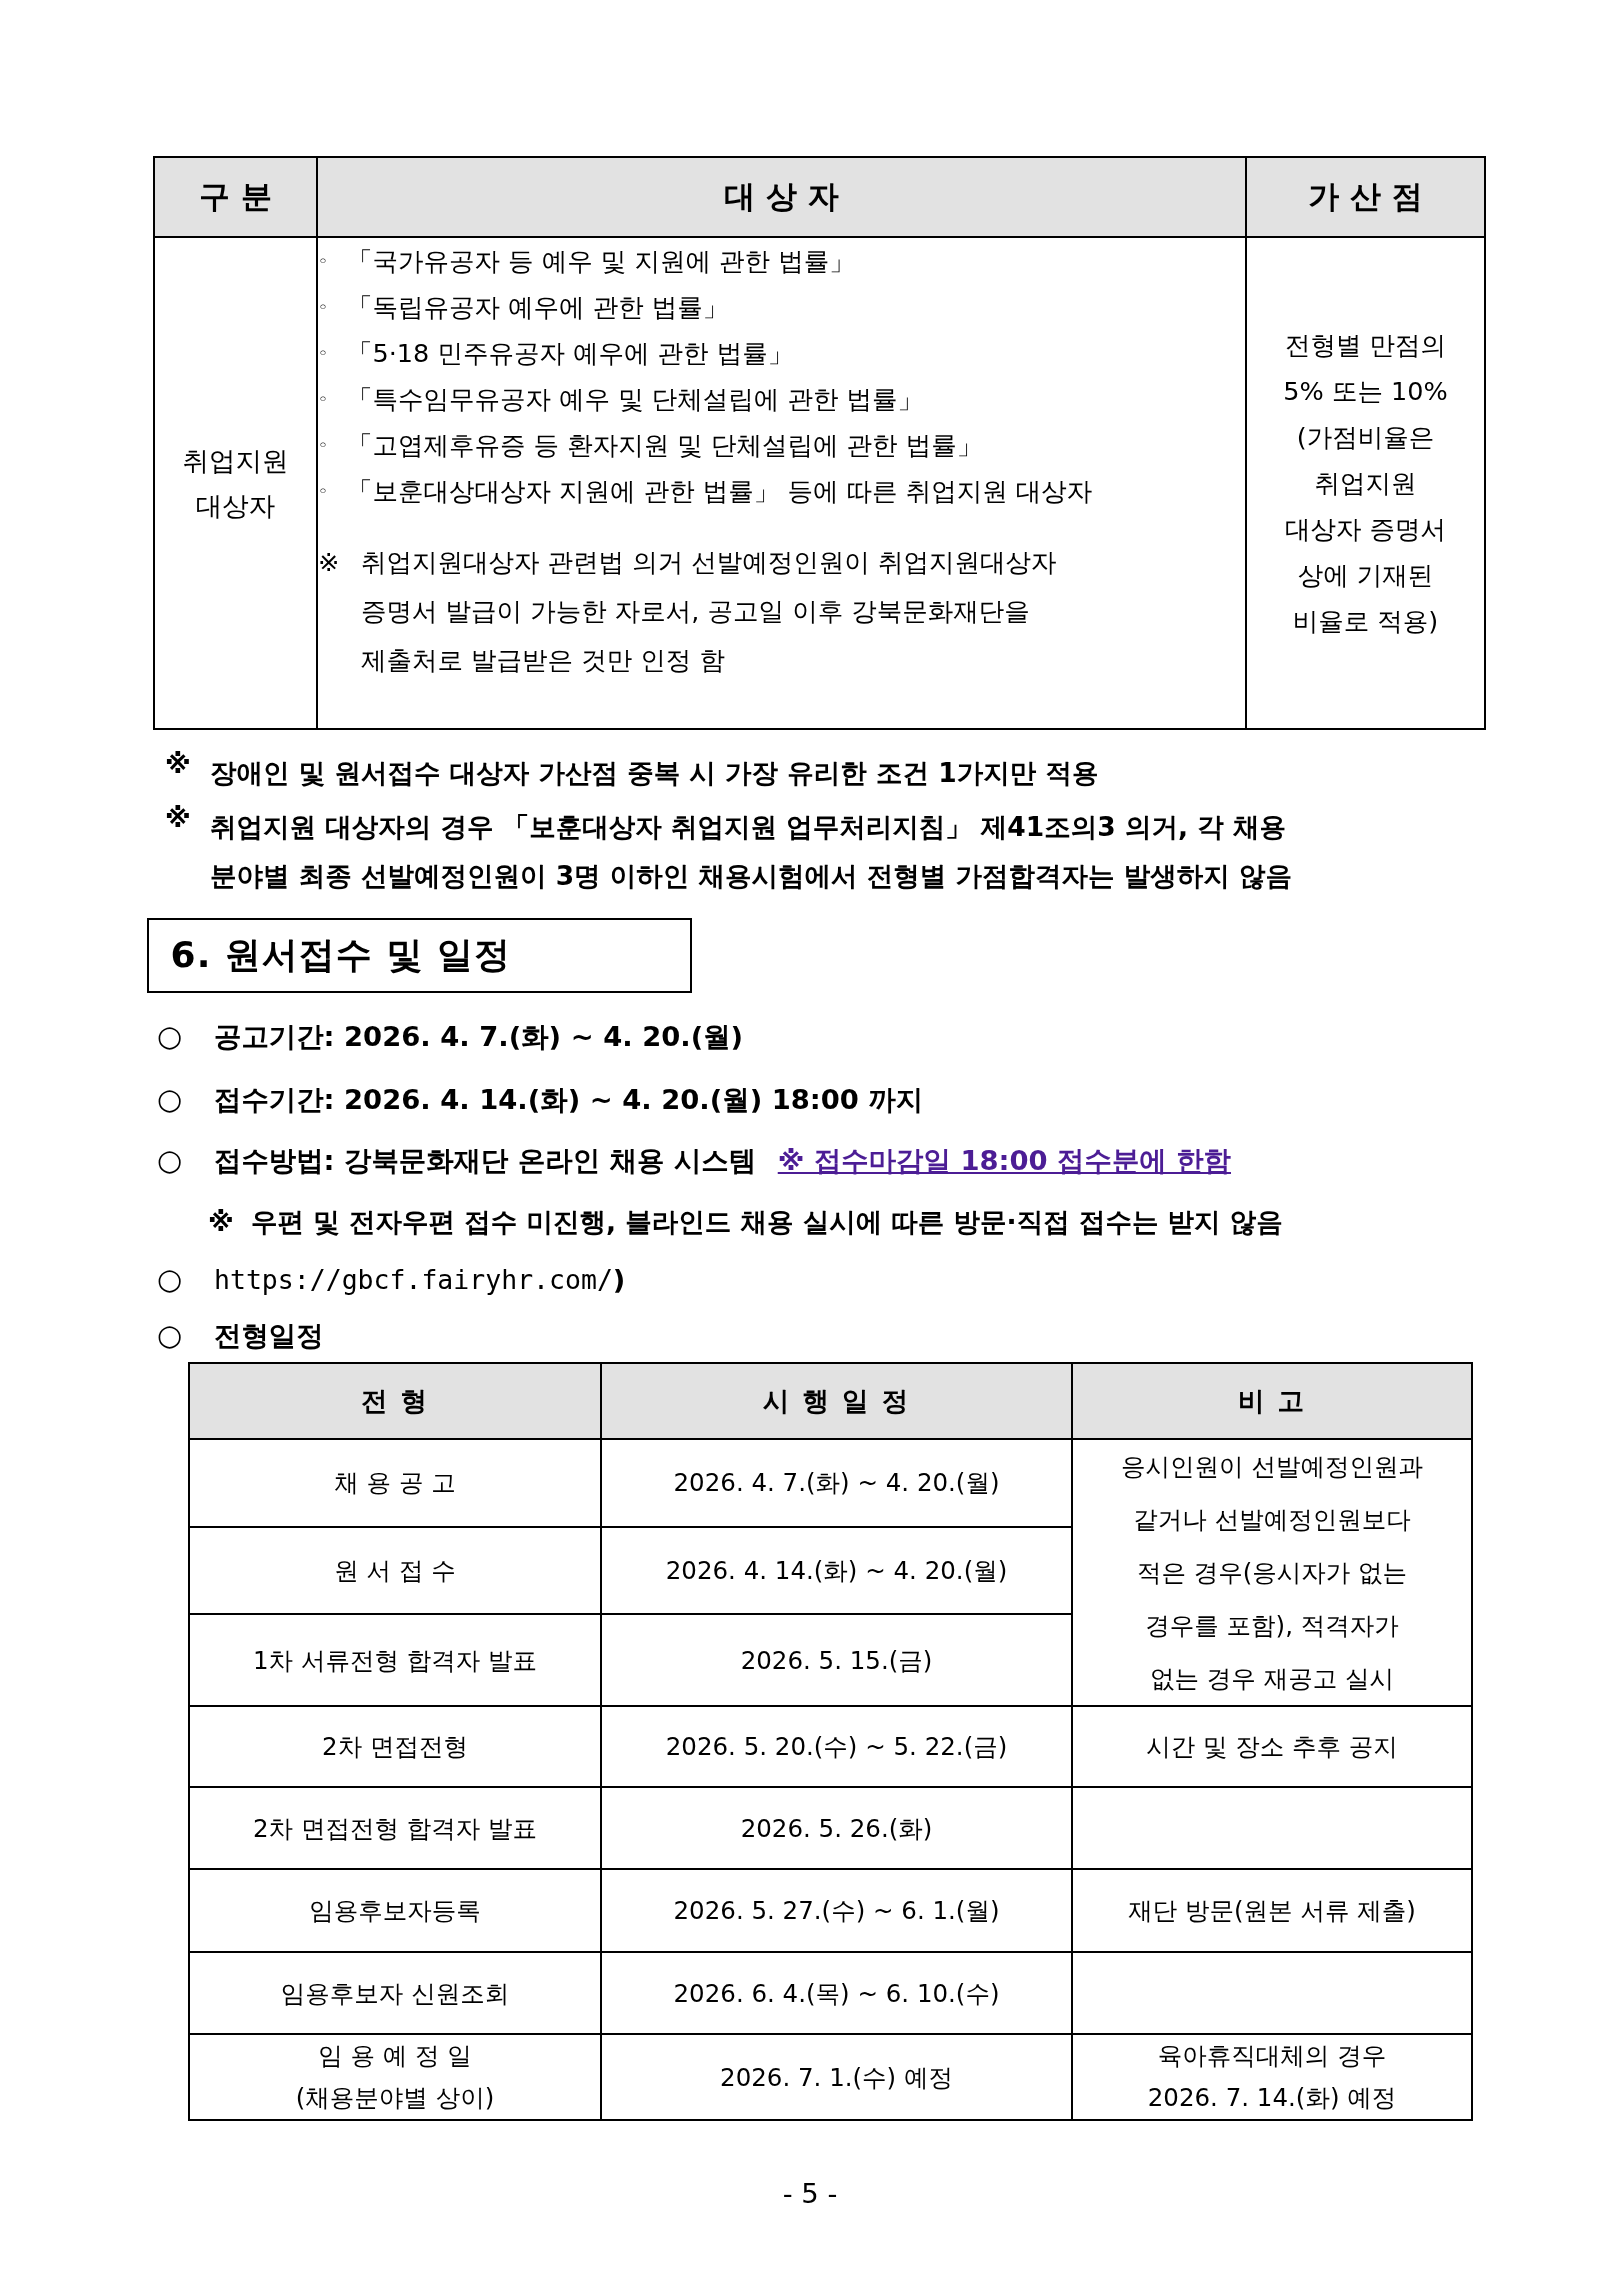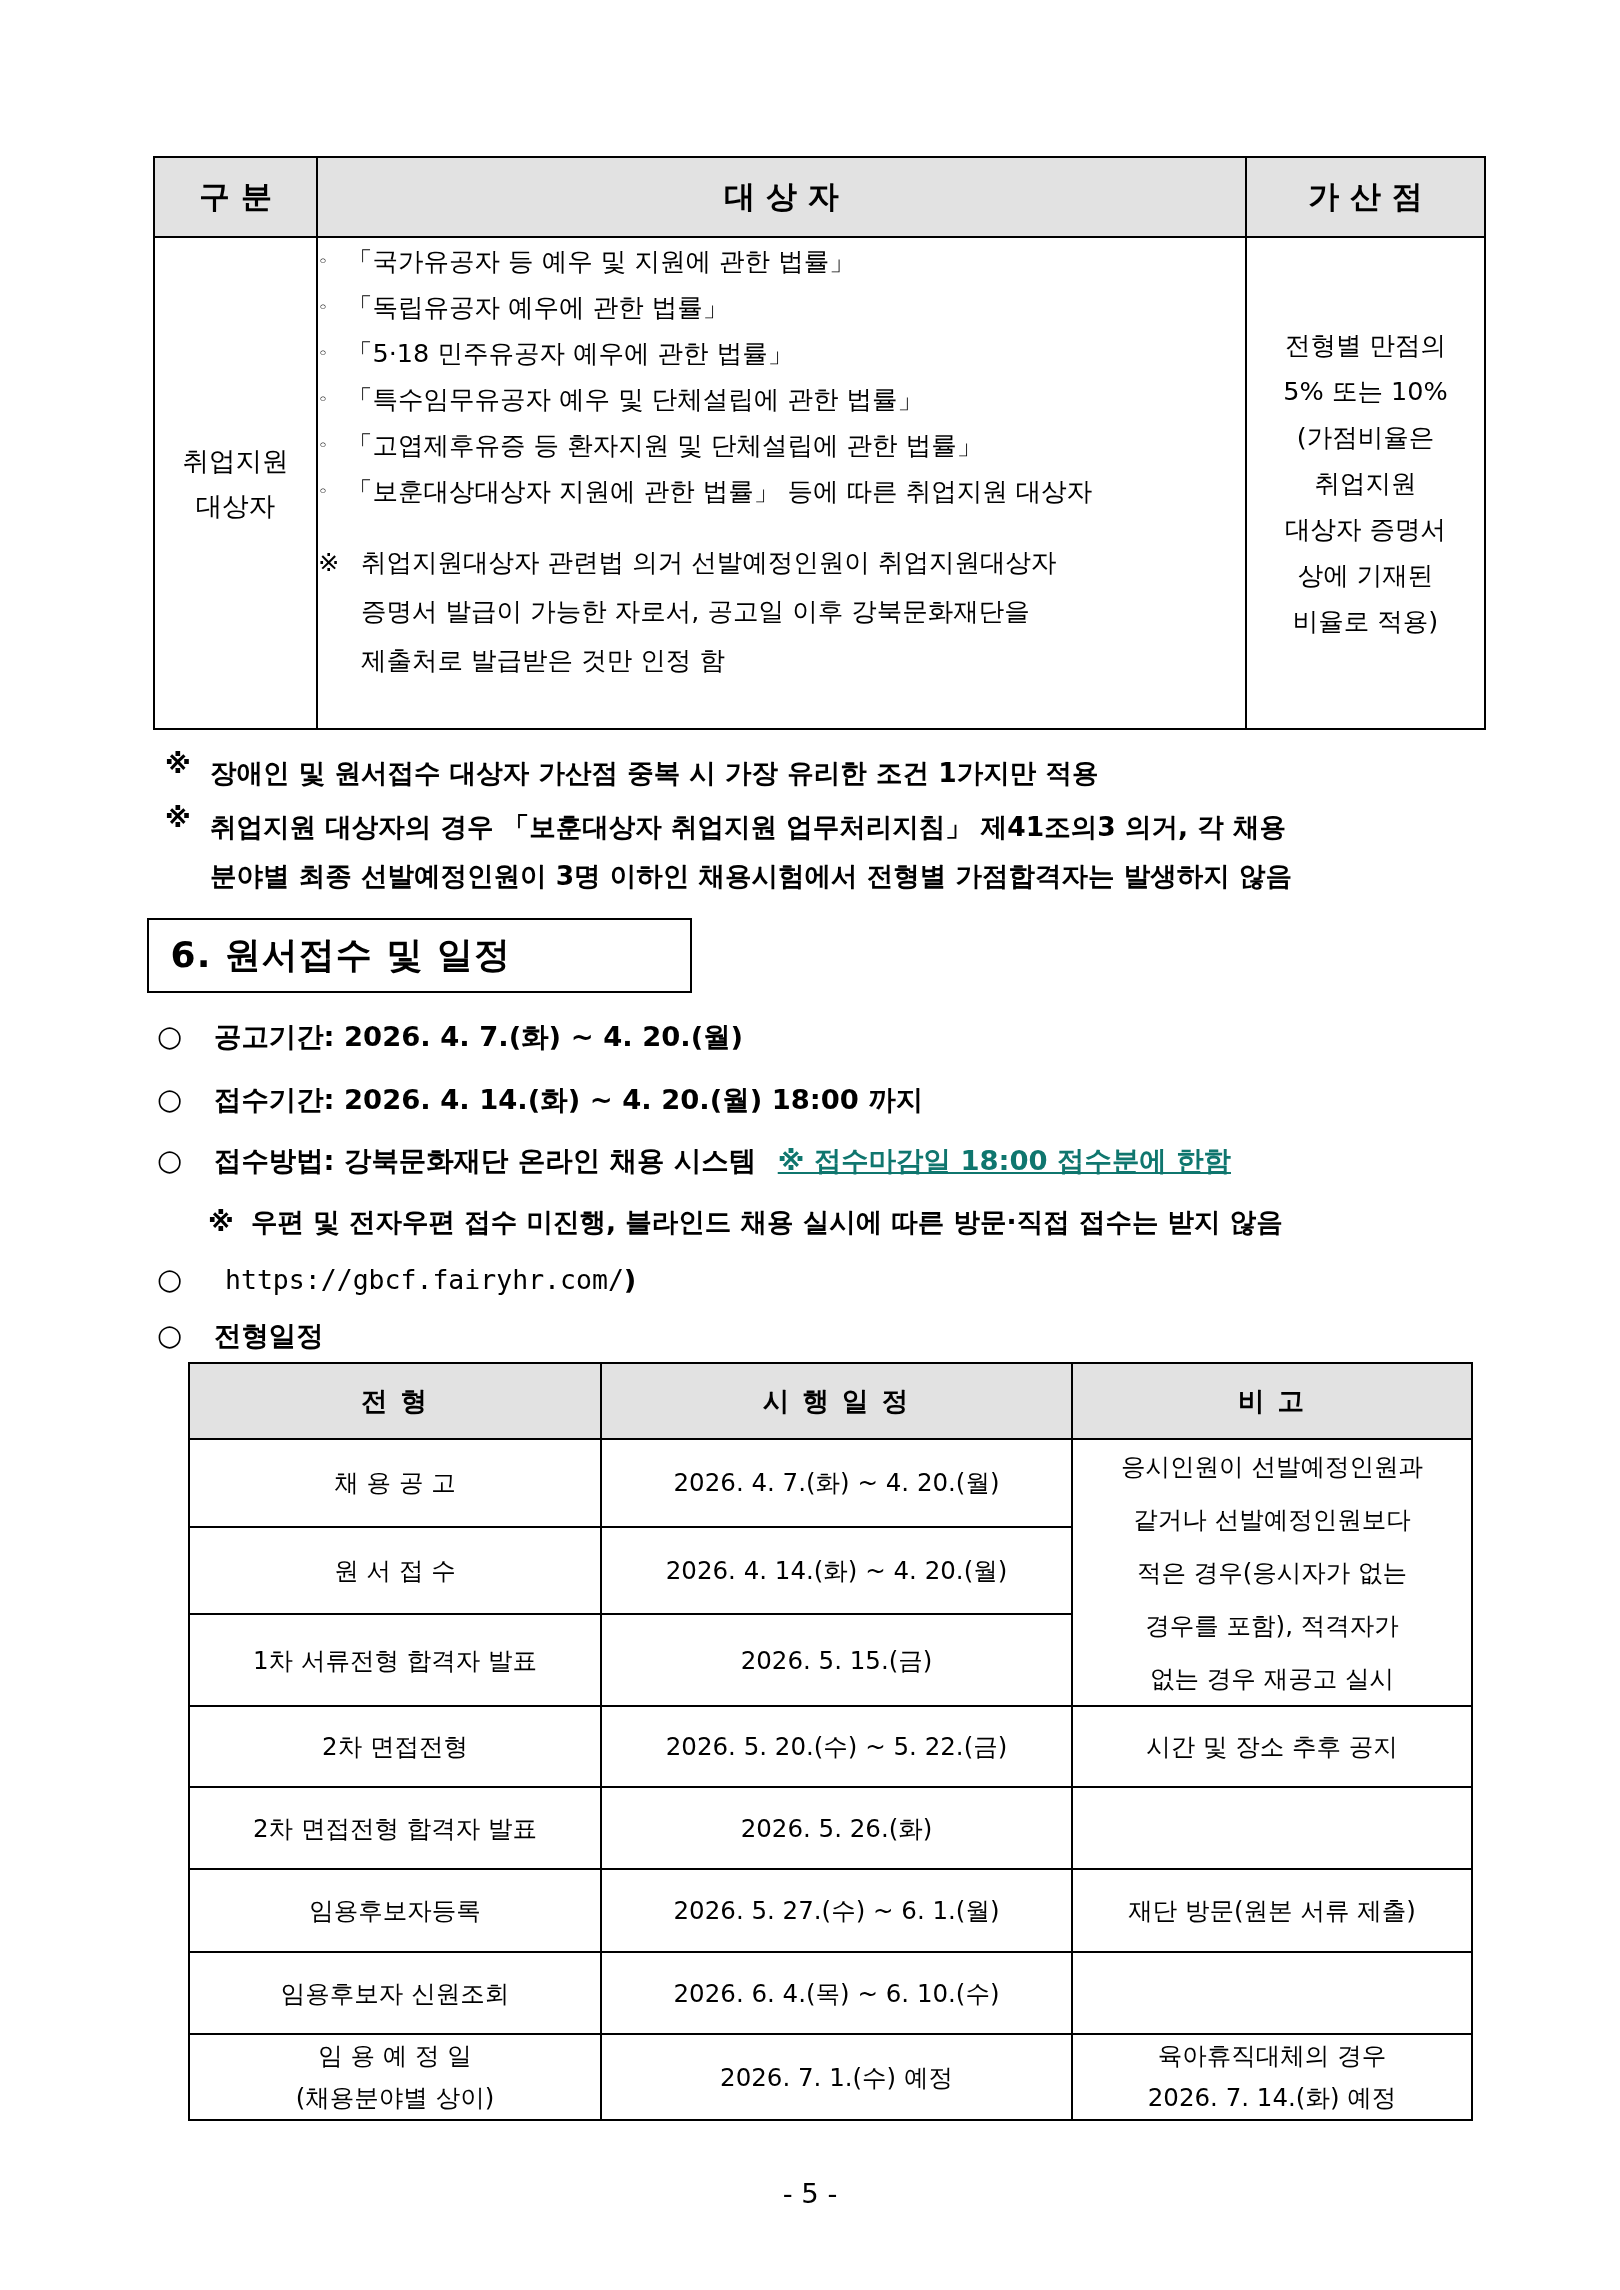--- a/index.html
+++ b/index.html
@@ -54,22 +54,22 @@
   .doc-note .note-body{line-height:49px;}
   
   .section-box{
     position:absolute;left:147px;top:918px;width:541px;height:71px;
     border:2.9px solid #000;display:flex;align-items:center;
   }
   .section-title{font-size:36px;font-weight:bold;padding-left:21.6px;letter-spacing:1px;}
   
   .bullet{position:absolute;left:157px;display:flex;align-items:baseline;font-weight:bold;font-size:27.4px;white-space:nowrap;}
   .bullet .o-marker{font-size:29px;width:57px;flex:0 0 57px;font-weight:normal;}
-  .bullet .ref-inline{color:#0f766e;text-decoration:underline;margin-left:21.6px;}
-  .bullet .url{font-family:"DejaVu Sans Mono","Liberation Mono",monospace;font-weight:normal;font-size:26.5px;margin-left:11px;}
+  .bullet .ref-inline{color:#4c1d95;text-decoration:underline;margin-left:21.6px;}
+  .bullet .url{font-family:"DejaVu Sans Mono","Liberation Mono",monospace;font-weight:normal;font-size:26.5px;}
   .sub-note{position:absolute;left:208px;display:flex;align-items:baseline;font-weight:bold;font-size:26.5px;white-space:nowrap;}
   .sub-note .note-marker{width:43px;flex:0 0 43px;}
   
   .schedule-table{position:absolute;left:188px;top:1362px;width:1283px;}
   .schedule-table th{font-size:26.5px;height:74px;letter-spacing:2px;}
   .schedule-table td{
     text-align:center;vertical-align:middle;
     font-size:24.5px;line-height:39px;
   }
   .merged-remark{line-height:53px;}

